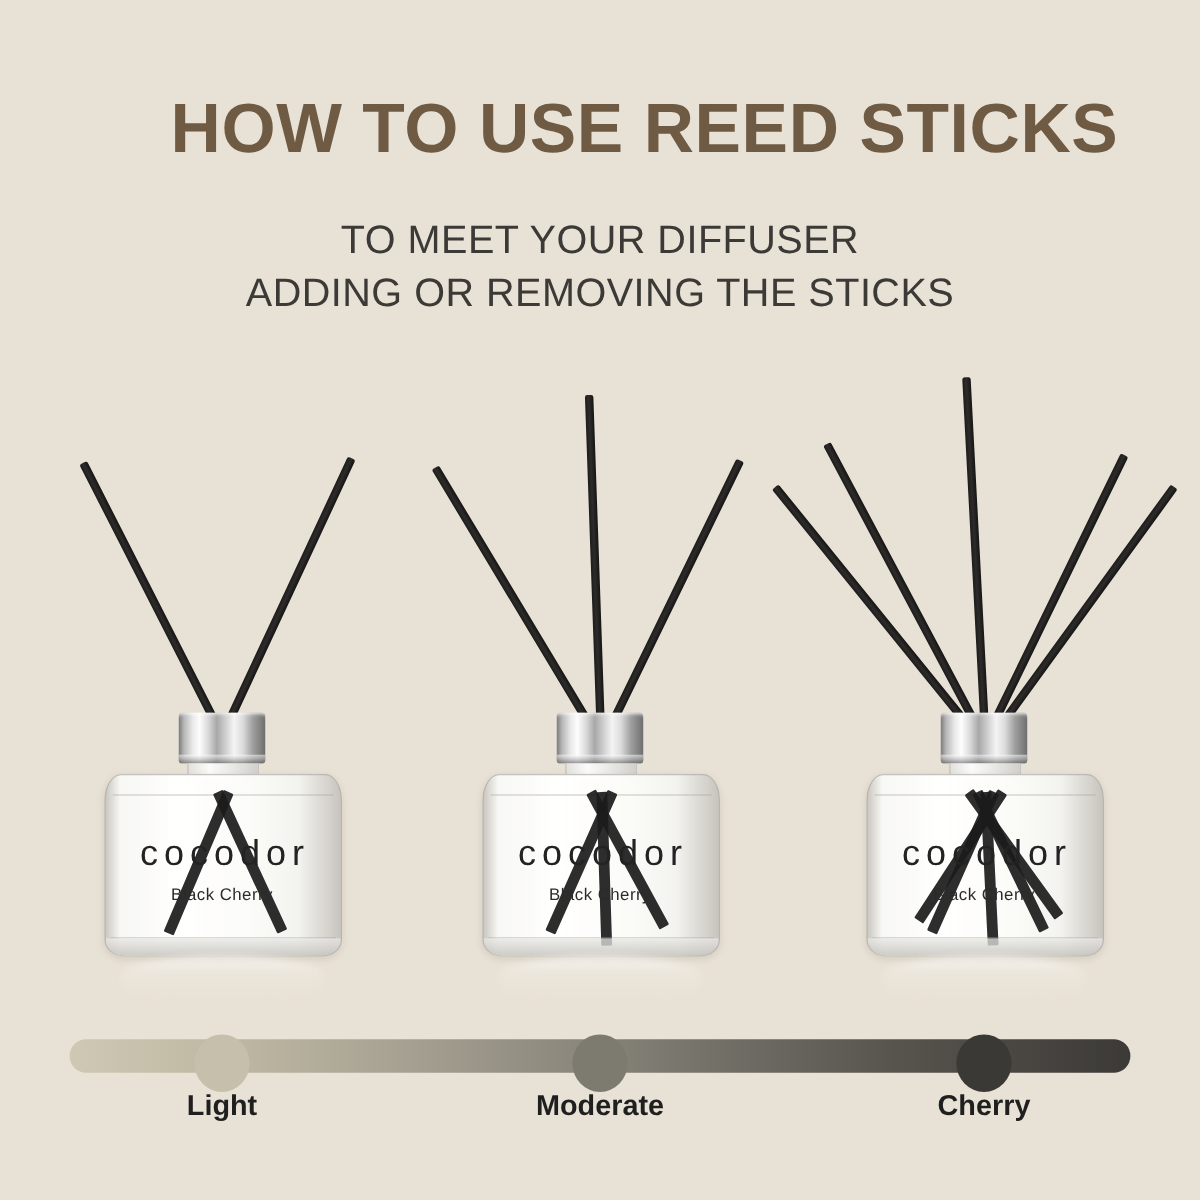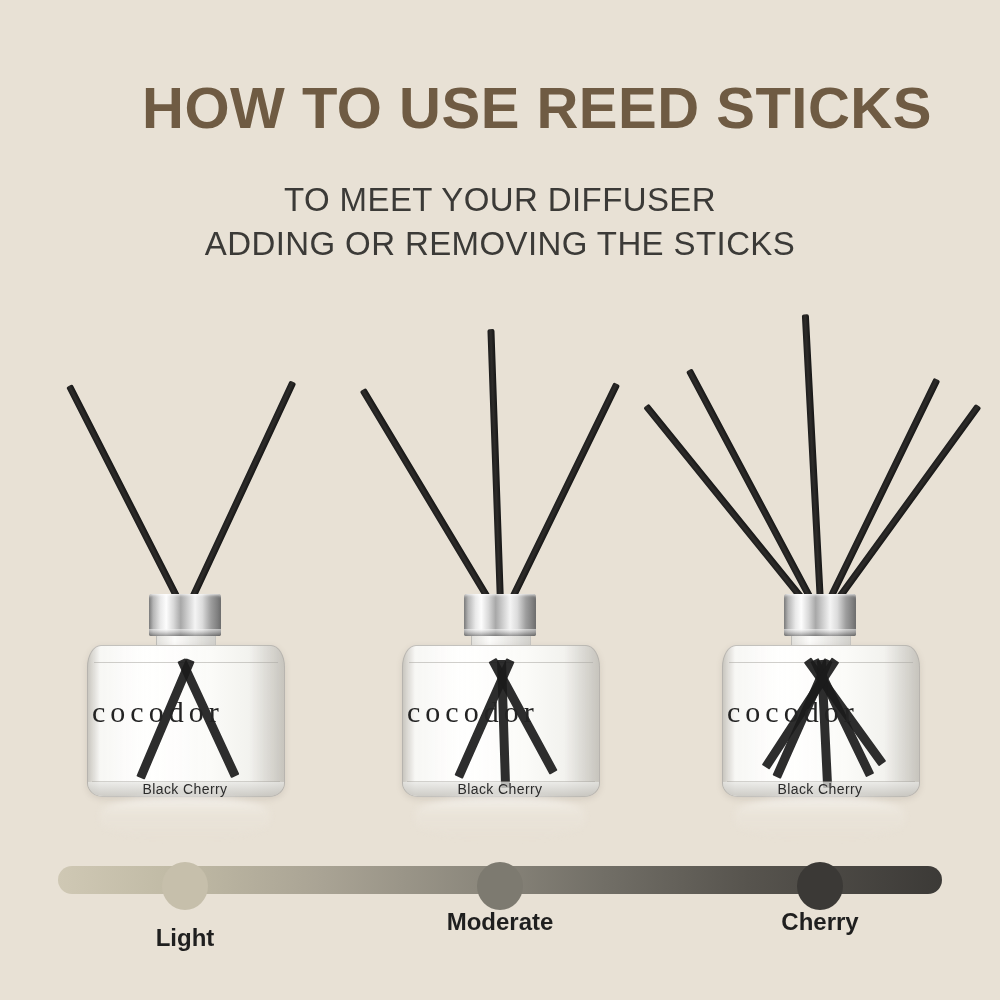--- a/index.html
+++ b/index.html
@@ -143,34 +143,33 @@
     position: absolute;
     background: #1b1b1b;
     transform-origin: 50% 0%;
     border-radius: 1px;
   }
 
   .brand {
     position: absolute;
     left: 0;
     width: 100%;
-    text-align: left;
-    font-family: Liberation Serif, serif;
+    text-align: center;
+    font-family: Liberation Sans, sans-serif;
     color: #232323;
     z-index: 4;
   }
   .scent {
     position: absolute;
     left: 0;
     width: 100%;
     text-align: center;
     font-family: "Liberation Sans", sans-serif;
     color: #2b2b2b;
     z-index: 4;
-    margin-top: 44px;
   }
 
   .reflection {
     position: absolute;
     border-radius: 50% / 40%;
     background: linear-gradient(180deg,
        rgba(255,255,255,0.55) 0%,
        rgba(240,236,228,0.30) 40%,
        rgba(232,225,213,0.0) 100%);
     filter: blur(3px);
@@ -296,19 +295,19 @@
       </div>
     </div>
 
   <div class="slider-wrap">
     <div class="slider-bar" id="slider-bar">
         <div class="knob" style="left: 127px; background: rgb(198, 191, 171);"></div>
         <div class="knob" style="left: 442px; background: rgb(125, 122, 112);"></div>
         <div class="knob" style="left: 762px; background: rgb(59, 57, 54);"></div>
       </div>
     <div class="slider-labels" id="slider-labels">
-        <div class="slider-label" style="left: 185px; margin-top: 16px;">Light</div>
+        <div class="slider-label" style="left: 185px;">Light</div>
         <div class="slider-label" style="left: 500px;">Moderate</div>
         <div class="slider-label" style="left: 820px;">Cherry</div>
       </div>
   </div>
 
 </div>
 
 </body></html>

